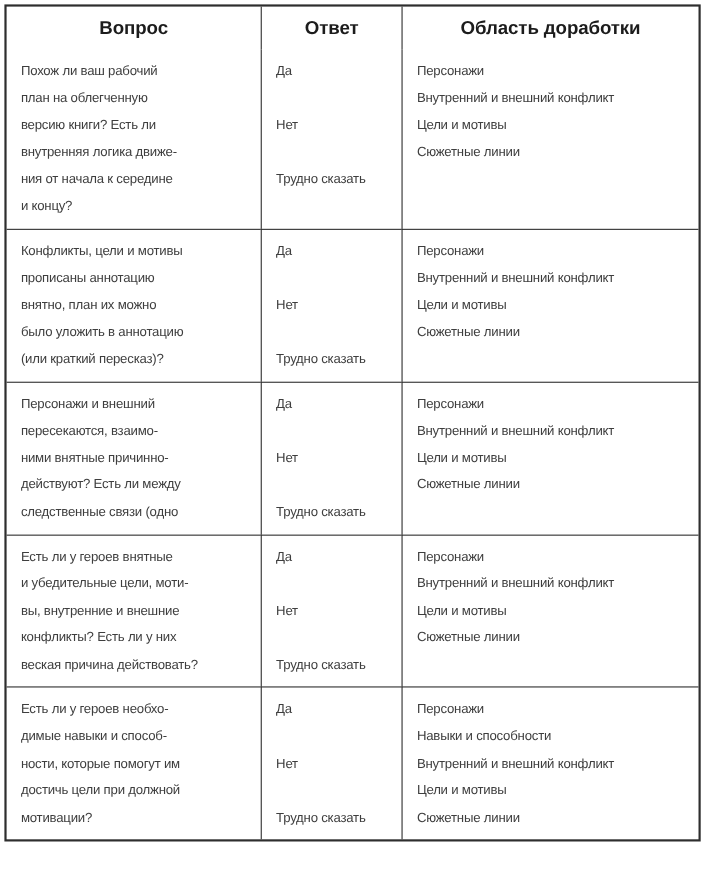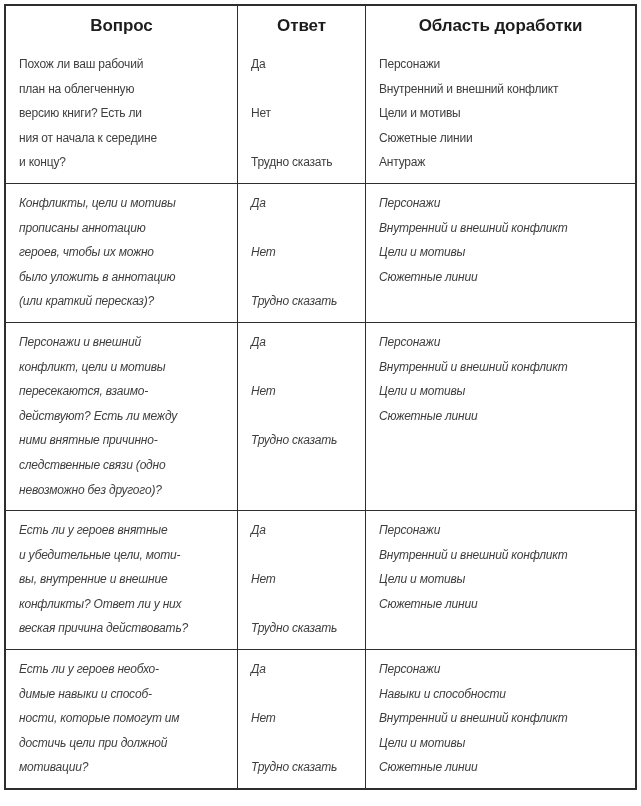--- a/index.html
+++ b/index.html
@@ -25,21 +25,20 @@
     box-sizing:border-box;
     display:flex;
     flex-direction:column;
   }
   .row{
     display:grid;
     grid-template-columns:231px 128px 1fr;
   }
   .row + .row .cell{
     border-top:1.8px solid var(--border-color);
-    font-style:italic;
   }
   .cell{
     box-sizing:border-box;
     padding:7px 10px 8px 13px;
     color:var(--body-text);
     font-size:12px;
     letter-spacing:-0.2px;
   }
   .cell + .cell{
     border-left:1.8px solid var(--border-color);
@@ -70,90 +69,88 @@
       <div class="cell">Вопрос</div>
       <div class="cell">Ответ</div>
       <div class="cell">Область доработки</div>
     </div>
     <div id="rows-container">
         <div class="row">
           <div class="cell">
             <div class="line">Похож ли ваш рабочий</div>
             <div class="line">план на облегченную</div>
             <div class="line">версию книги? Есть ли</div>
+            <div class="line">внутренняя логика движе-</div>
             <div class="line">ния от начала к середине</div>
             <div class="line">и концу?</div>
           </div>
           <div class="cell">
             <div class="line">Да</div>
             <div class="line">&nbsp;</div>
             <div class="line">Нет</div>
             <div class="line">&nbsp;</div>
             <div class="line">Трудно сказать</div>
           </div>
           <div class="cell">
             <div class="line">Персонажи</div>
             <div class="line">Внутренний и внешний конфликт</div>
             <div class="line">Цели и мотивы</div>
             <div class="line">Сюжетные линии</div>
-            <div class="line">Антураж</div>
           </div>
         </div>
         <div class="row">
           <div class="cell">
             <div class="line">Конфликты, цели и мотивы</div>
             <div class="line">прописаны аннотацию</div>
-            <div class="line">героев, чтобы их можно</div>
+            <div class="line">внятно, план их можно</div>
             <div class="line">было уложить в аннотацию</div>
             <div class="line">(или краткий пересказ)?</div>
           </div>
           <div class="cell">
             <div class="line">Да</div>
             <div class="line">&nbsp;</div>
             <div class="line">Нет</div>
             <div class="line">&nbsp;</div>
             <div class="line">Трудно сказать</div>
           </div>
           <div class="cell">
             <div class="line">Персонажи</div>
             <div class="line">Внутренний и внешний конфликт</div>
             <div class="line">Цели и мотивы</div>
             <div class="line">Сюжетные линии</div>
           </div>
         </div>
         <div class="row">
           <div class="cell">
             <div class="line">Персонажи и внешний</div>
-            <div class="line">конфликт, цели и мотивы</div>
             <div class="line">пересекаются, взаимо-</div>
+            <div class="line">ними внятные причинно-</div>
             <div class="line">действуют? Есть ли между</div>
-            <div class="line">ними внятные причинно-</div>
             <div class="line">следственные связи (одно</div>
-            <div class="line">невозможно без другого)?</div>
           </div>
           <div class="cell">
             <div class="line">Да</div>
             <div class="line">&nbsp;</div>
             <div class="line">Нет</div>
             <div class="line">&nbsp;</div>
             <div class="line">Трудно сказать</div>
           </div>
           <div class="cell">
             <div class="line">Персонажи</div>
             <div class="line">Внутренний и внешний конфликт</div>
             <div class="line">Цели и мотивы</div>
             <div class="line">Сюжетные линии</div>
           </div>
         </div>
         <div class="row">
           <div class="cell">
             <div class="line">Есть ли у героев внятные</div>
             <div class="line">и убедительные цели, моти-</div>
             <div class="line">вы, внутренние и внешние</div>
-            <div class="line">конфликты? Ответ ли у них</div>
+            <div class="line">конфликты? Есть ли у них</div>
             <div class="line">веская причина действовать?</div>
           </div>
           <div class="cell">
             <div class="line">Да</div>
             <div class="line">&nbsp;</div>
             <div class="line">Нет</div>
             <div class="line">&nbsp;</div>
             <div class="line">Трудно сказать</div>
           </div>
           <div class="cell">

